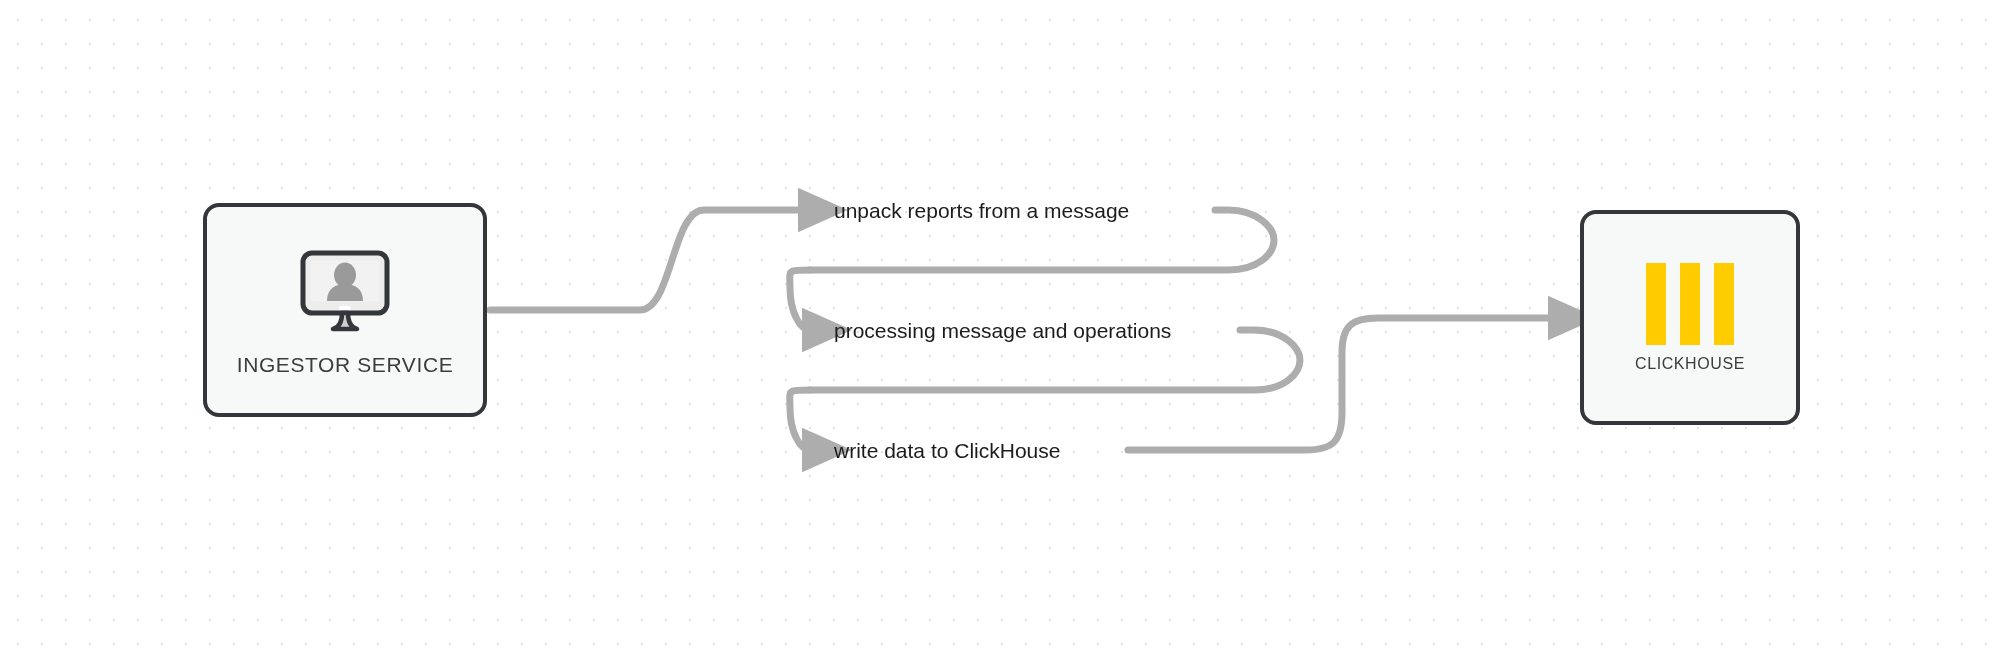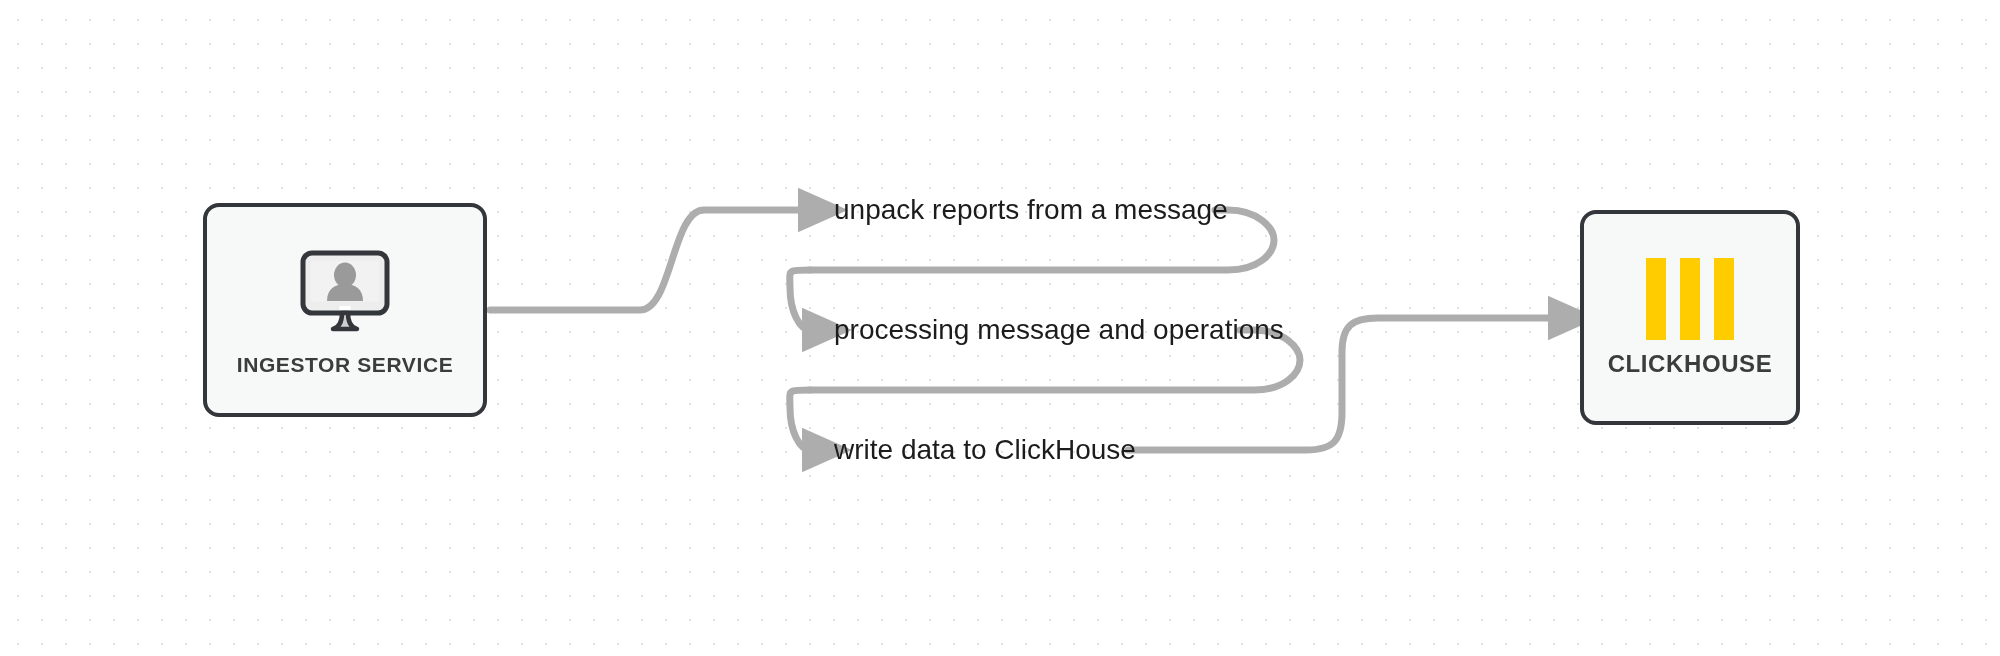--- a/index.html
+++ b/index.html
@@ -26,21 +26,20 @@
   .node {
     position: absolute;
     box-sizing: border-box;
     background: #f7f8f8;
     border: 4px solid #33373b;
     border-radius: 16px;
     display: flex;
     flex-direction: column;
     align-items: center;
     justify-content: center;
-    font-weight: bold;
   }
   .node-icon {
     display: flex;
     align-items: center;
     justify-content: center;
   }
   .node-label {
     color: #3c3c3c;
     letter-spacing: 0.6px;
     white-space: nowrap;
@@ -59,21 +58,21 @@
     margin-top: 20px;
   }
 
   #node-clickhouse {
     left: 1580px;
     top: 210px;
     width: 220px;
     height: 215px;
   }
   #node-clickhouse .node-label {
-    font-size: 24px;
+    font-size: 16px;
     margin-top: 10px;
   }
   .ch-bars {
     display: flex;
     gap: 14px;
     align-items: flex-end;
   }
   .ch-bar {
     width: 20px;
     height: 82px;
@@ -86,21 +85,21 @@
     left: 0;
     top: 0;
     width: 2000px;
     height: 656px;
     pointer-events: none;
   }
 
   
   .edge-label {
     position: absolute;
-    font-size: 28px;
+    font-size: 21px;
     color: #1c1c1c;
     white-space: nowrap;
     line-height: 1;
     transform: translateY(-50%);
   }
 </style>
 </head>
 <body>
 
 <div id="canvas">

